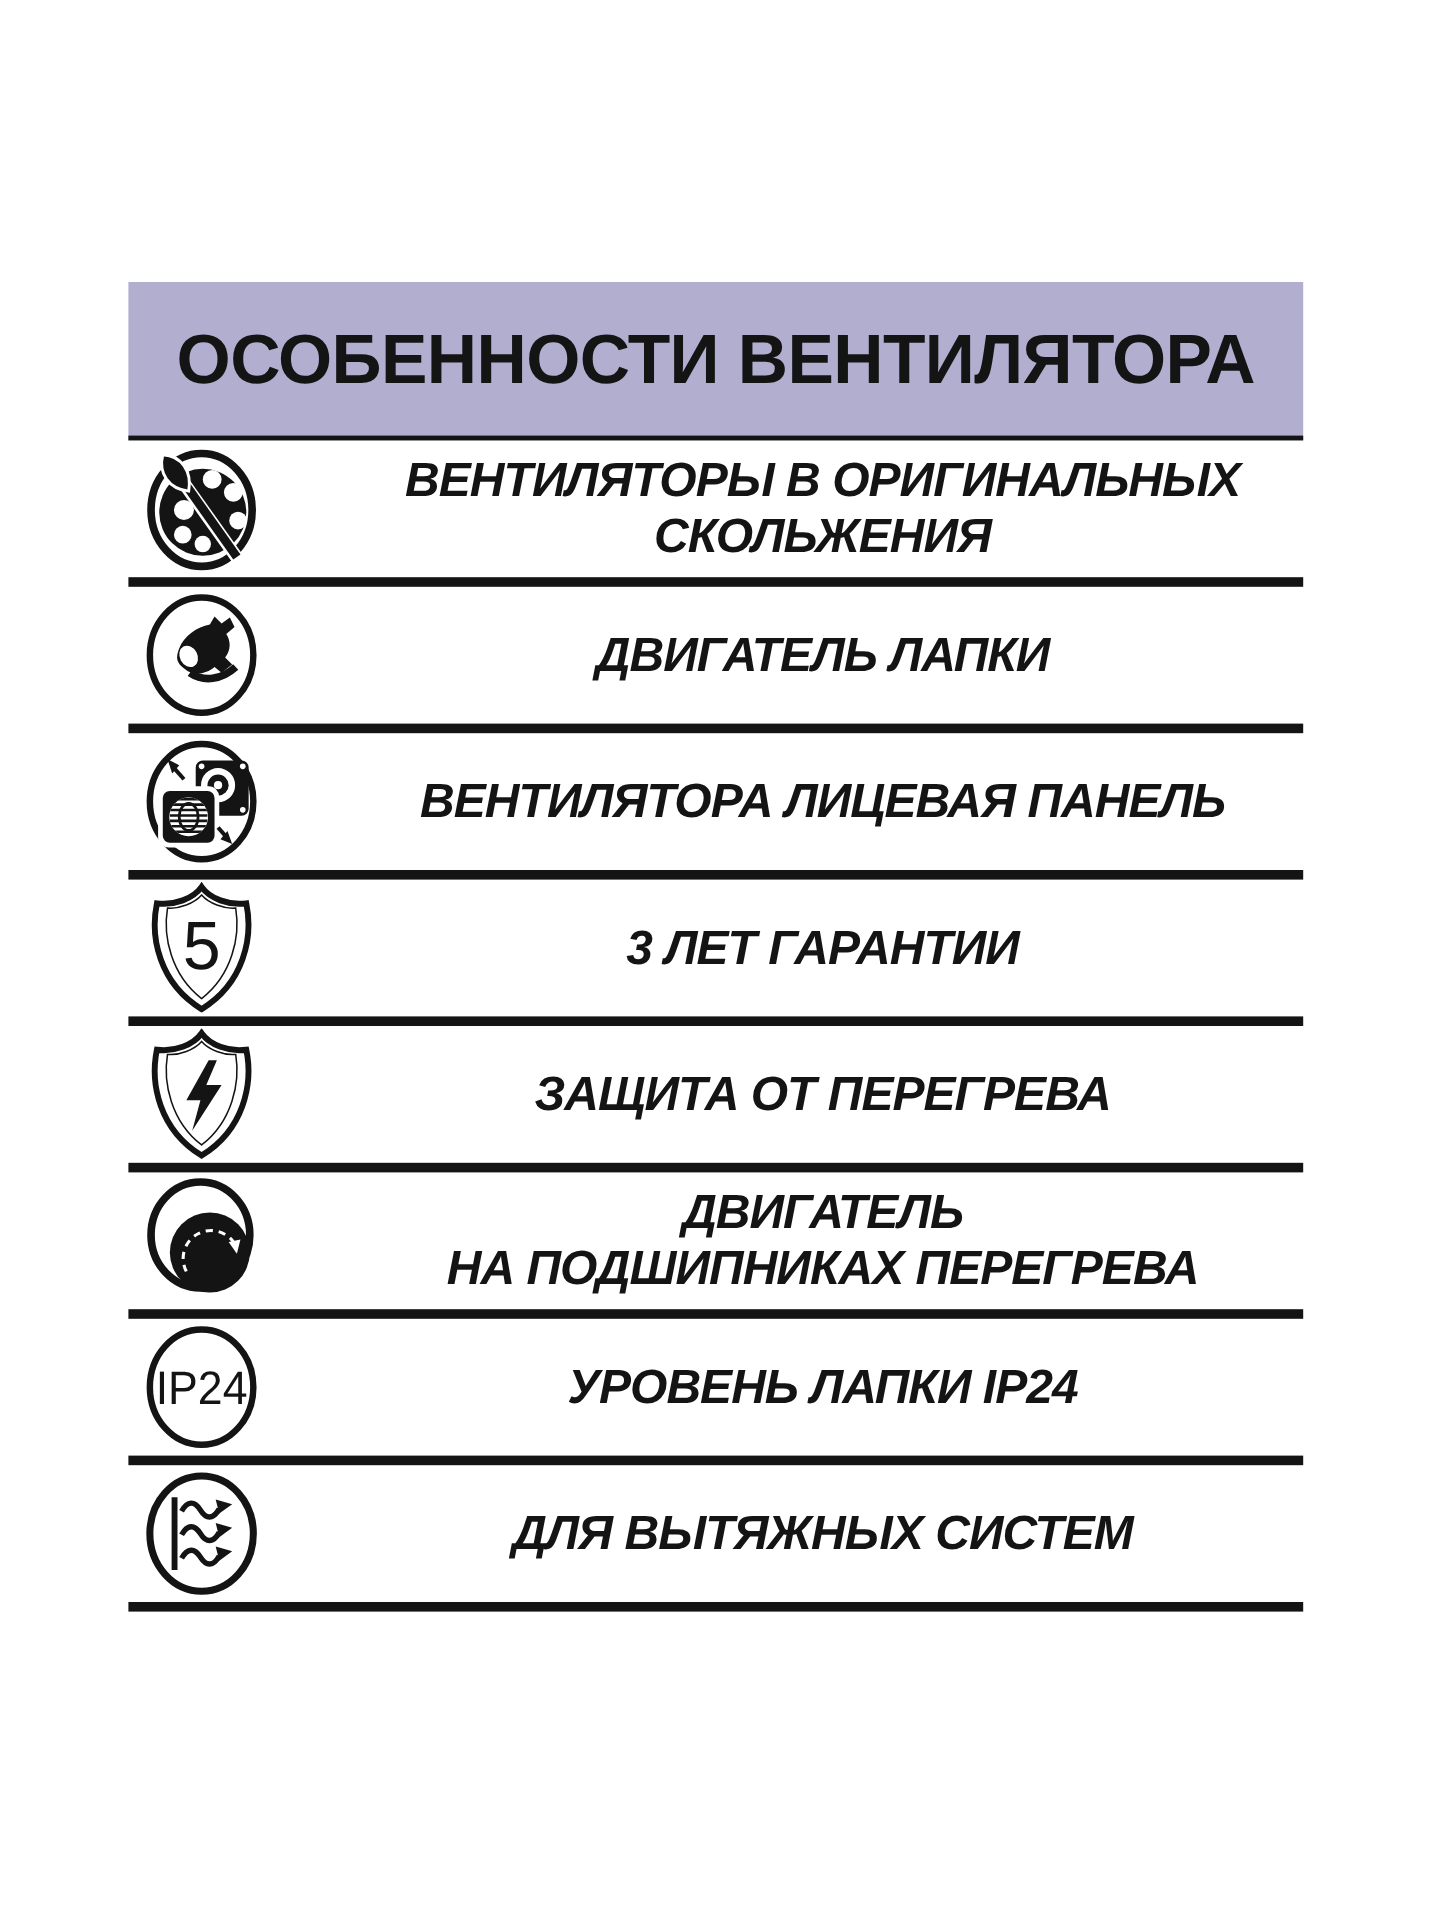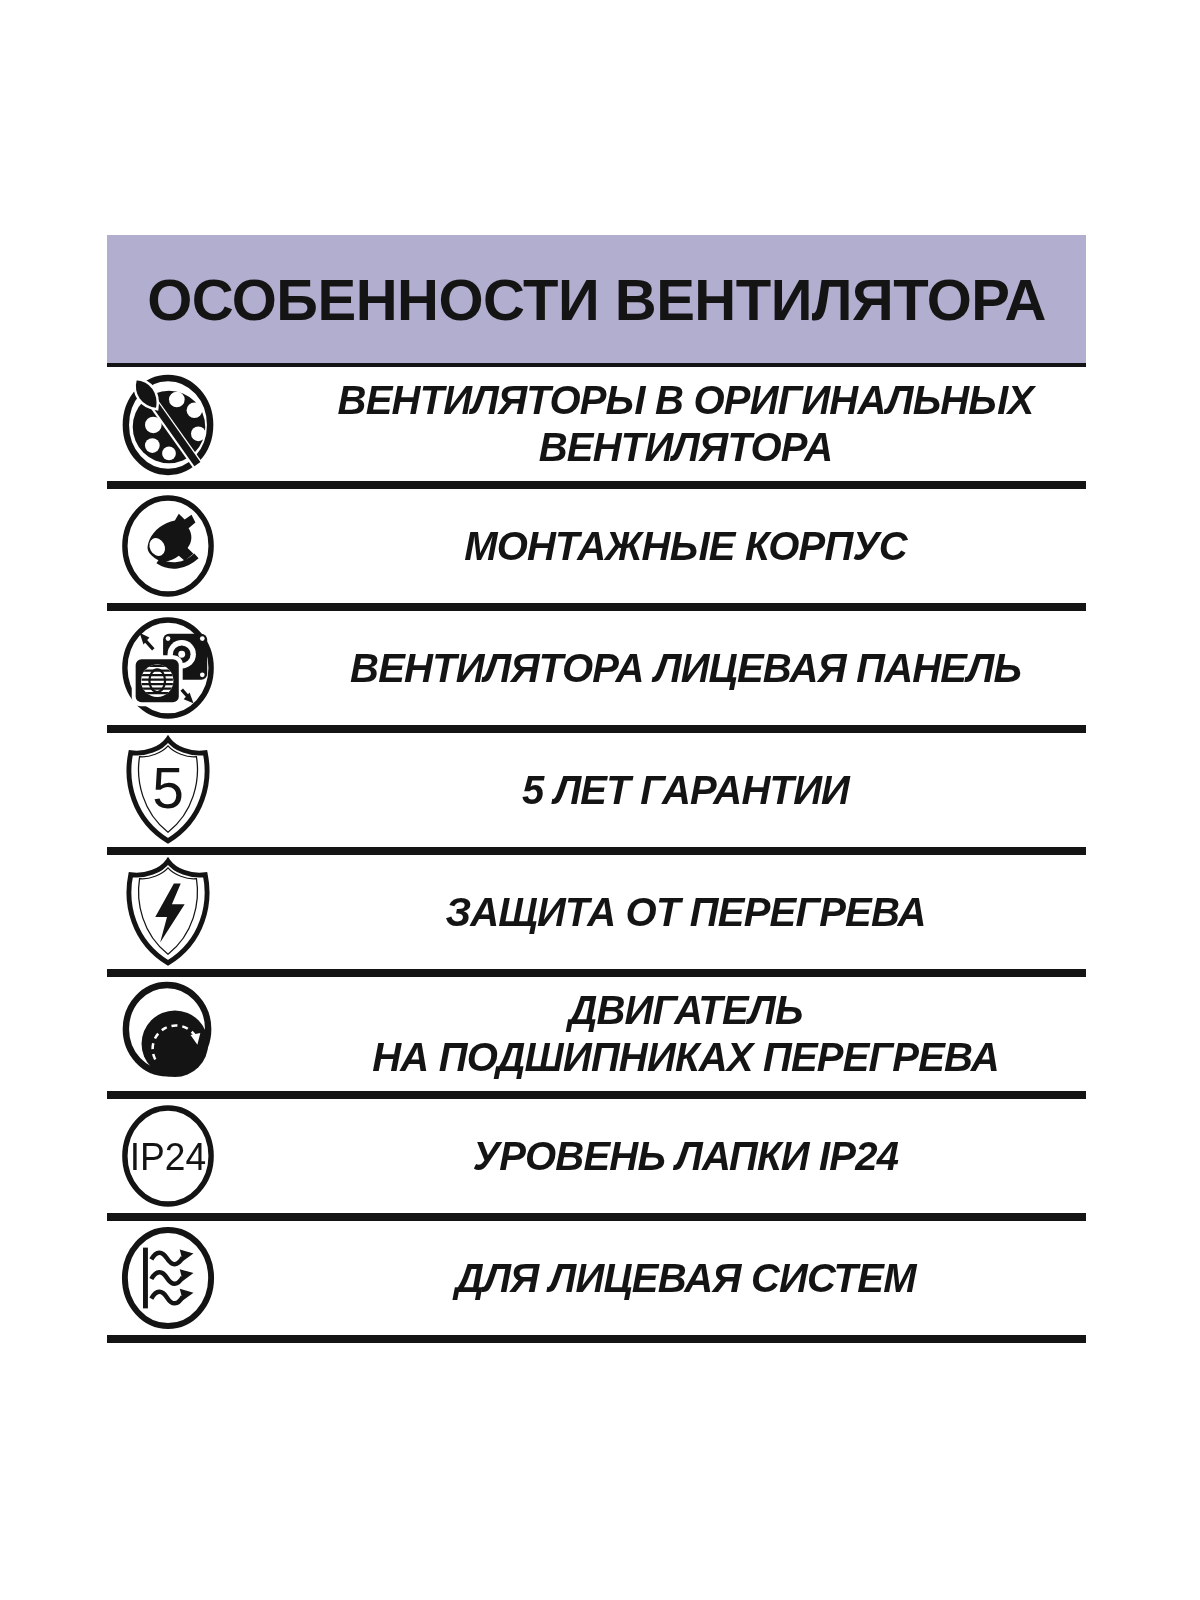--- a/index.html
+++ b/index.html
@@ -46,34 +46,34 @@
               <circle cx="35" cy="57" r="8.5" fill="#fff"></circle>
     <circle cx="34" cy="78" r="7.5" fill="#fff"></circle>
               <circle cx="51" cy="86" r="7" fill="#fff"></circle>
     <line x1="27" y1="23" x2="81" y2="99" stroke="#fff" stroke-width="11"></line>
     <line x1="34" y1="32" x2="80" y2="97" stroke="#141414" stroke-width="7.5"></line>
     <path d="M17,10 C33,11 42,24 39,41 C22,39 13,26 17,10 Z" fill="#141414" stroke="#fff" stroke-width="2.5"></path>
   </svg>
           </div>
     <div class="text-box">
             <div class="line">ВЕНТИЛЯТОРЫ В ОРИГИНАЛЬНЫХ</div>
-            <div class="line">ВЕНТИЛЯТОРА</div>
+            <div class="line">СКОЛЬЖЕНИЯ</div>
           </div>
   </li>
         <li class="row">
     <div class="icon-box">
             <svg class="icon" viewBox="0 0 100 112">
     <ellipse cx="50" cy="56" rx="44" ry="49" fill="none" stroke="#141414" stroke-width="5.5"></ellipse>
     <path d="M31,50 C35,40 46,32 57,30 L61,23 67,29 74,24 78,32 71,38 C75,44 75,52 70,58 L76,64 67,71 61,66 C54,72 43,74 36,68 C28,62 28,58 31,50 Z" fill="#141414"></path>
     <ellipse cx="39" cy="57" rx="7.5" ry="9.5" transform="rotate(-28 39 57)" fill="#fff"></ellipse>
     <path d="M40,71 C52,79 67,77 79,66" fill="none" stroke="#141414" stroke-width="6.5"></path>
   </svg>
           </div>
     <div class="text-box">
-            <div class="line">МОНТАЖНЫЕ КОРПУС</div>
+            <div class="line">ДВИГАТЕЛЬ ЛАПКИ</div>
           </div>
   </li>
         <li class="row">
     <div class="icon-box">
             <svg class="icon" viewBox="0 0 100 112">
     <ellipse cx="50" cy="56" rx="44" ry="49" fill="none" stroke="#141414" stroke-width="5.5"></ellipse>
     <rect x="45" y="21" width="45" height="47" rx="6" fill="#141414"></rect>
     <circle cx="64" cy="42" r="14.5" fill="#fff"></circle>
               <circle cx="64" cy="42" r="9" fill="#141414"></circle>
               <circle cx="64" cy="42" r="3.5" fill="#fff"></circle>
@@ -108,21 +108,21 @@
   </li>
         <li class="row">
     <div class="icon-box">
             <svg class="icon" viewBox="0 0 100 112">
     <path d="M50,4 C43,14 27,20 12,18 C6,47 14,86 50,108 C86,86 94,47 88,18 C73,20 57,14 50,4 Z" fill="none" stroke="#141414" stroke-width="5"></path>
               <path d="M50,11 C44,18 31,23 21,22 C17,46 24,79 50,99 C76,79 83,46 79,22 C69,23 56,18 50,11 Z" fill="none" stroke="#141414" stroke-width="1.3"></path>
     <text x="50" y="74" text-anchor="middle" font-family="Liberation Sans, sans-serif" font-size="58" font-weight="400" fill="#141414">5</text>
   </svg>
           </div>
     <div class="text-box">
-            <div class="line">5 ЛЕТ ГАРАНТИИ</div>
+            <div class="line">3 ЛЕТ ГАРАНТИИ</div>
           </div>
   </li>
         <li class="row">
     <div class="icon-box">
             <svg class="icon" viewBox="0 0 100 112">
     <path d="M50,4 C43,14 27,20 12,18 C6,47 14,86 50,108 C86,86 94,47 88,18 C73,20 57,14 50,4 Z" fill="none" stroke="#141414" stroke-width="5"></path>
               <path d="M50,11 C44,18 31,23 21,22 C17,46 24,79 50,99 C76,79 83,46 79,22 C69,23 56,18 50,11 Z" fill="none" stroke="#141414" stroke-width="1.3"></path>
     <polygon points="56,27 37,61 49,61 42,87 67,48 54,48 63,27" fill="#141414"></polygon>
   </svg>
           </div>
@@ -162,18 +162,18 @@
     <line x1="27" y1="25" x2="27" y2="87" stroke="#141414" stroke-width="5"></line>
     <path d="M33,37 c5,-9 11,-9 16,-1 c5,8 11,8 16,-1" fill="none" stroke="#141414" stroke-width="4.6"></path>
               <polygon points="76,31 62,27 65,39" fill="#141414"></polygon>
               <path d="M33,57 c5,-9 11,-9 16,-1 c5,8 11,8 16,-1" fill="none" stroke="#141414" stroke-width="4.6"></path>
               <polygon points="76,51 62,47 65,59" fill="#141414"></polygon>
               <path d="M33,77 c5,-9 11,-9 16,-1 c5,8 11,8 16,-1" fill="none" stroke="#141414" stroke-width="4.6"></path>
               <polygon points="76,71 62,67 65,79" fill="#141414"></polygon>
   </svg>
           </div>
     <div class="text-box">
-            <div class="line">ДЛЯ ЛИЦЕВАЯ СИСТЕМ</div>
+            <div class="line">ДЛЯ ВЫТЯЖНЫХ СИСТЕМ</div>
           </div>
   </li>
       </ul>
   </div>
 </div>
 
 </body></html>

